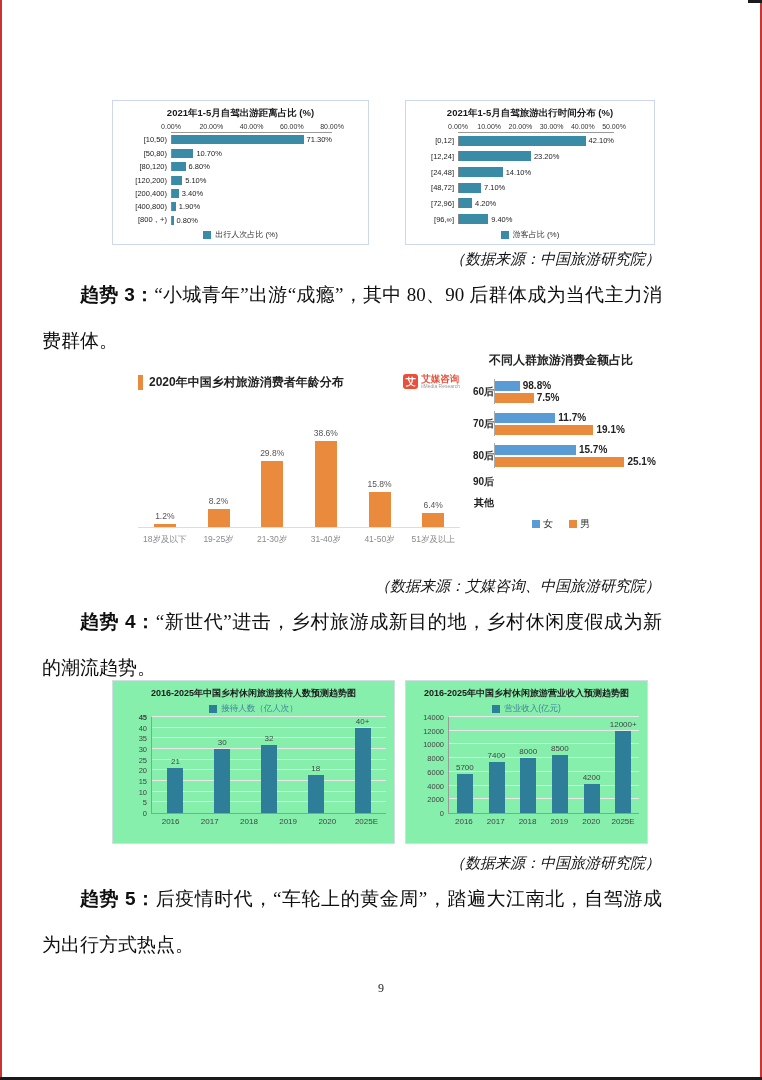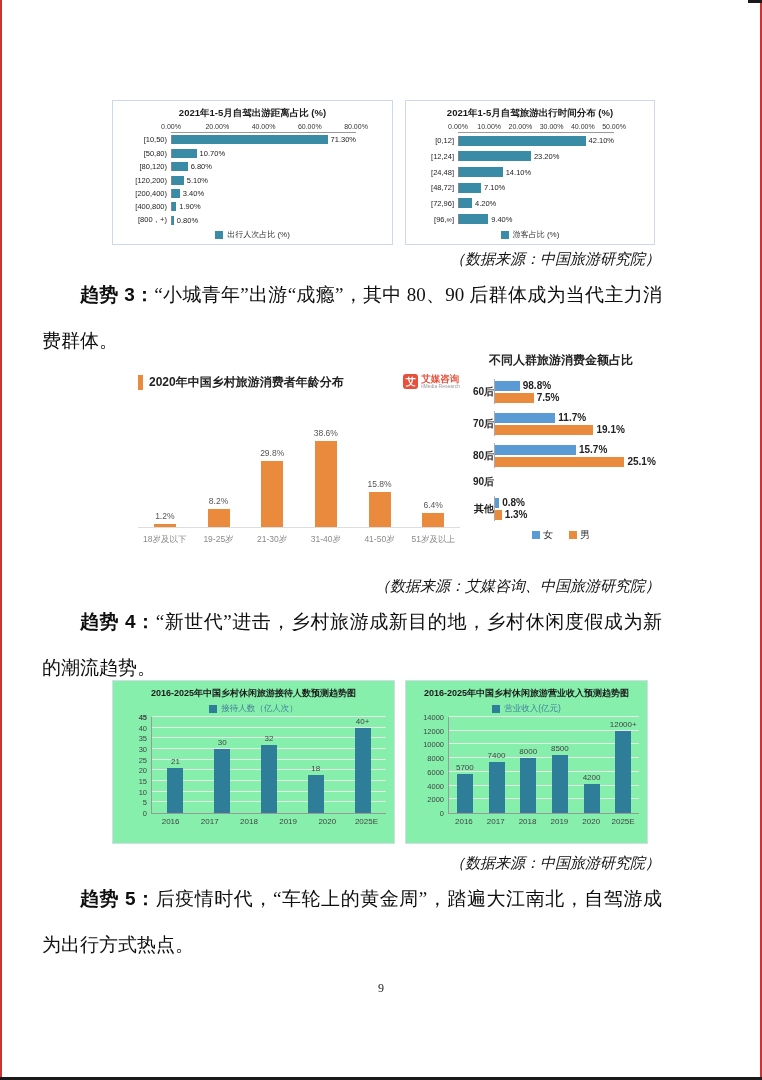--- a/index.html
+++ b/index.html
@@ -7,21 +7,21 @@
         font-family:"Liberation Sans",sans-serif;}
   .edge{position:absolute;}
   .edge-left{left:0;top:0;width:2px;height:1080px;background:#cc3333;}
   .edge-right{right:0;top:0;width:2px;height:1080px;background:#cc3333;}
   .edge-bottom{left:0;bottom:0;width:762px;height:3px;background:#1a1a1a;}
   .edge-topright{right:0;top:0;width:14px;height:3px;background:#1a1a1a;}
 
   
   .chart-box{position:absolute;border:1px solid #cdd9ea;background:#fff;box-sizing:border-box;
              padding:5px 6px 4px;display:flex;flex-direction:column;}
-  #chart-distance{left:112px;top:100px;width:281px;height:145px;}
+  #chart-distance{left:112px;top:100px;width:257px;height:145px;}
   #chart-time{left:405px;top:100px;width:250px;height:145px;}
   .hb-title{text-align:center;font-weight:bold;font-size:9.5px;color:#1a1a1a;margin:1px 0 3px;white-space:nowrap;}
   .hb-xaxis{position:relative;height:10px;font-size:7px;color:#333;}
   #chart-distance .hb-xaxis{margin-left:52px;margin-right:30px;}
   #chart-time .hb-xaxis{margin-left:46px;margin-right:34px;}
   .hb-xaxis span{position:absolute;transform:translateX(-50%);white-space:nowrap;top:0;}
   .hb-topline{height:0;border-top:1px solid #999;}
   #chart-distance .hb-topline{margin-left:52px;margin-right:30px;}
   #chart-time .hb-topline{margin-left:46px;margin-right:34px;}
   .hb-row{display:flex;align-items:center;}
@@ -340,30 +340,20 @@
               <div class="cons-bar" style="width: 78.4375%; background: rgb(233, 138, 60);"></div>
               <span class="cons-val">25.1%</span>
             </div>
           </div>
         </div>
         <div class="cons-row">
           <div class="cons-cat">90后</div>
         </div>
         <div class="cons-row">
           <div class="cons-cat">其他</div>
-          <div class="cons-bars">
-            <div class="cons-line">
-              <div class="cons-bar" style="width: 2.5%; background: rgb(91, 155, 213);"></div>
-              <span class="cons-val">0.8%</span>
-            </div>
-            <div class="cons-line">
-              <div class="cons-bar" style="width: 4.0625%; background: rgb(233, 138, 60);"></div>
-              <span class="cons-val">1.3%</span>
-            </div>
-          </div>
         </div>
       </div>
     <div class="cons-legend">
         <span class="item">
           <span class="sq" style="background: rgb(91, 155, 213);"></span>
           <span>女</span>
         </span>
         <span class="item">
           <span class="sq" style="background: rgb(233, 138, 60);"></span>
           <span>男</span>

